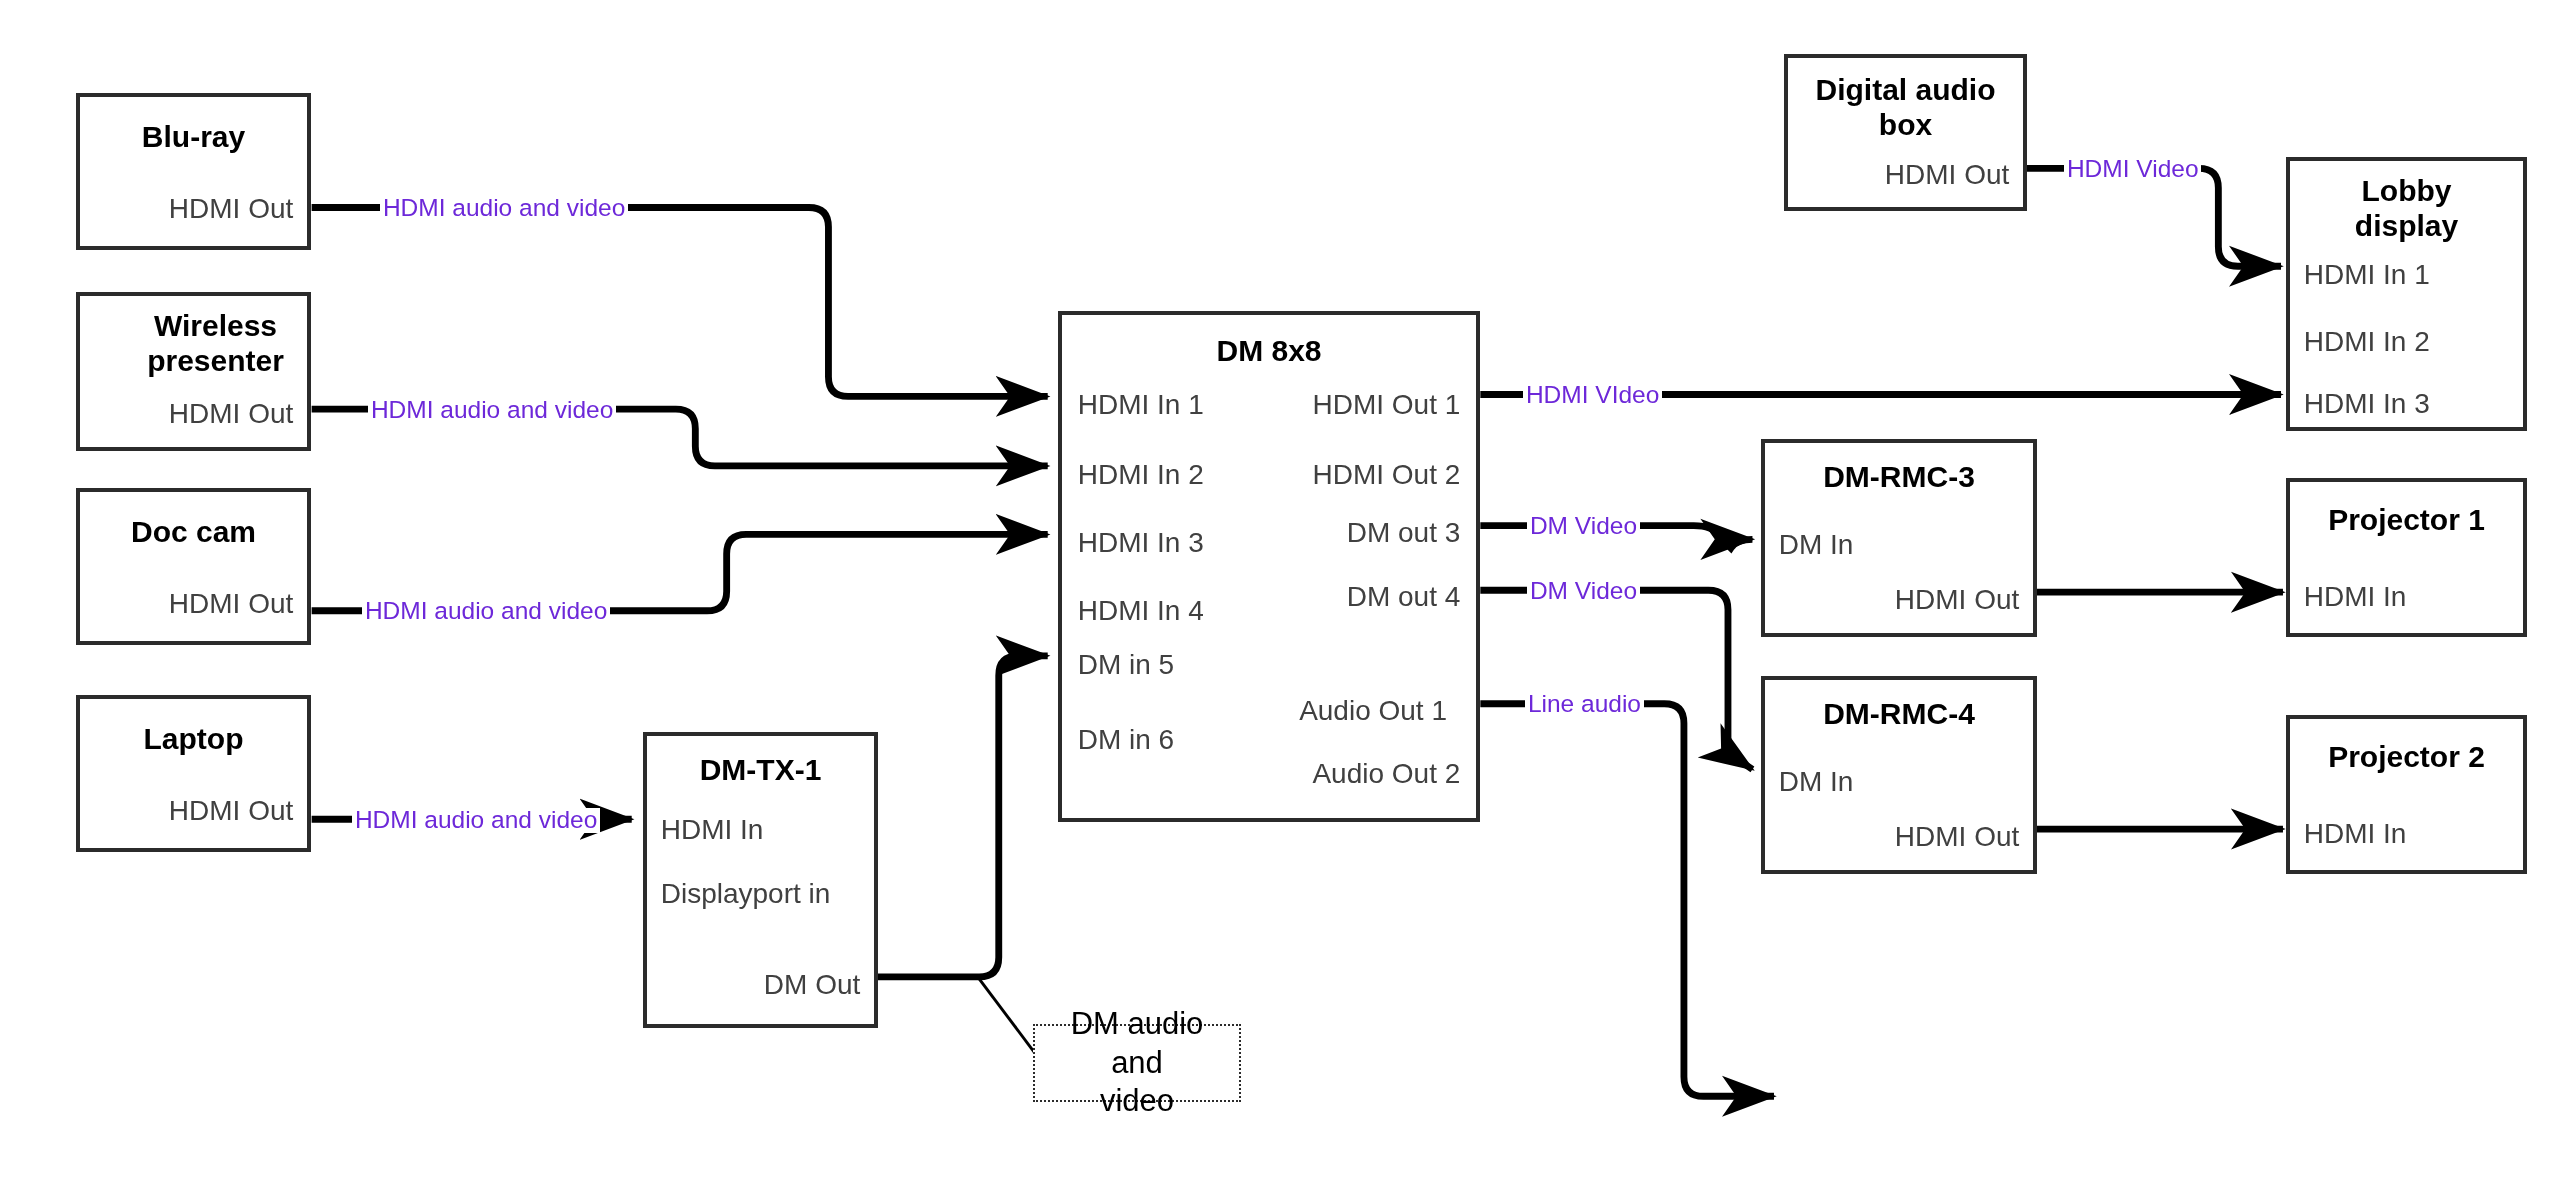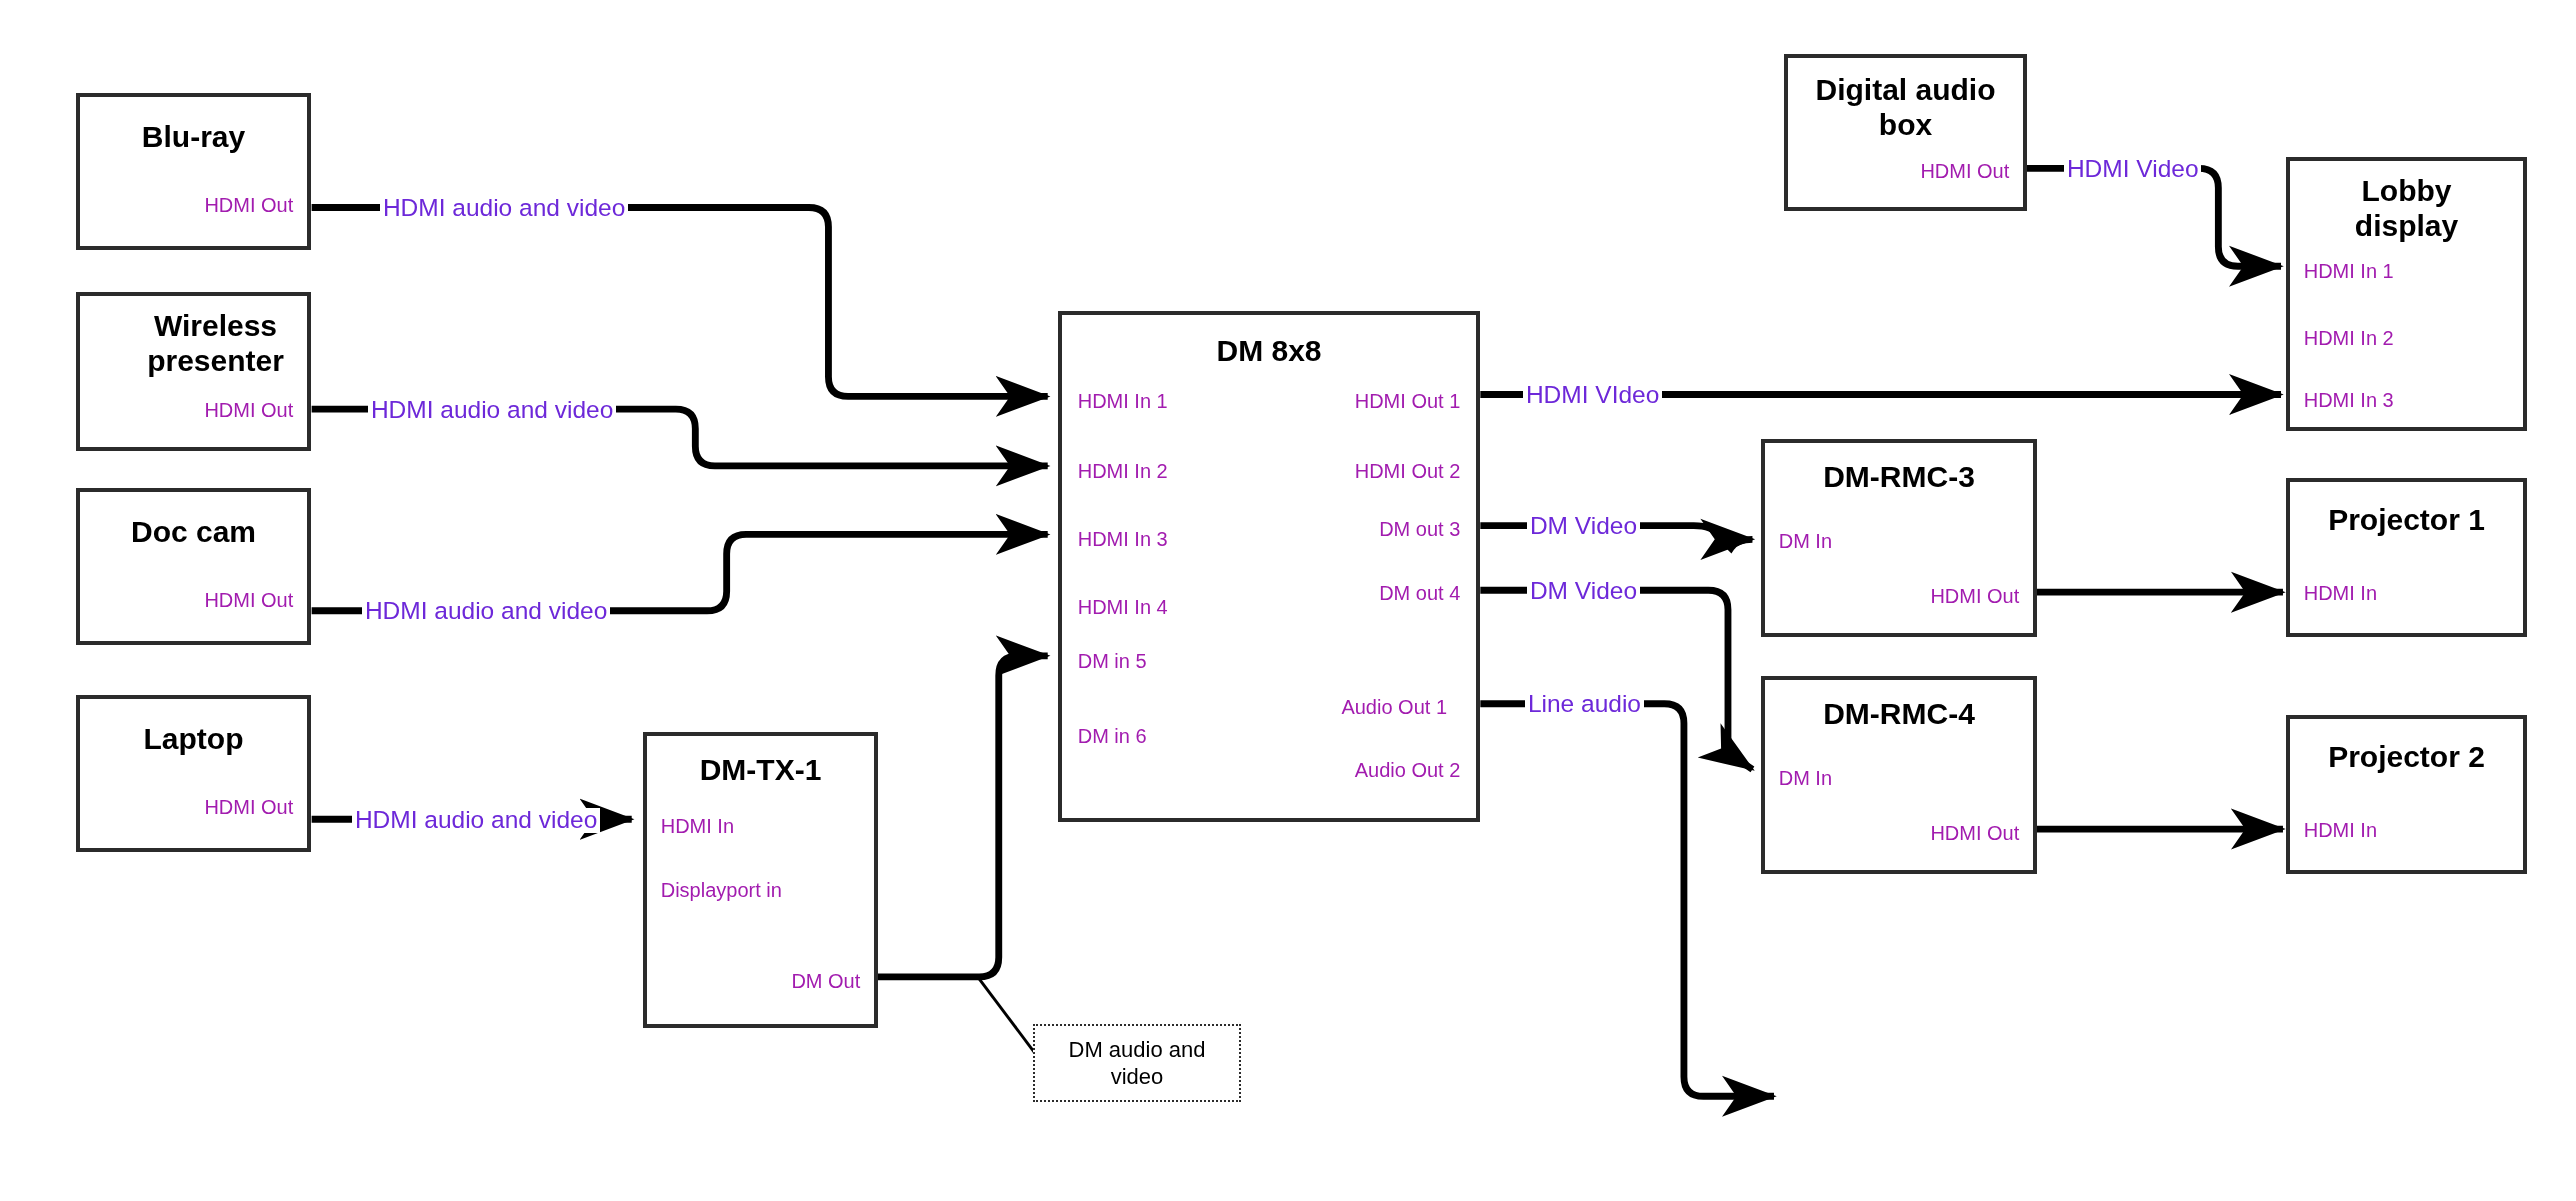--- a/index.html
+++ b/index.html
@@ -34,42 +34,42 @@
     left: 0;
     right: 0;
     text-align: center;
     font-weight: bold;
     font-size: 30px;
     color: #000000;
     line-height: 1.18;
   }
   .port {
     position: absolute;
-    font-size: 20px;
-    color: #a21caf;
+    font-size: 28px;
+    color: #404040;
     white-space: nowrap;
     line-height: 1;
   }
   .port.left  { text-align: right; }
   .port.right { text-align: right; }
   .edge-label {
     position: absolute;
     font-size: 24.5px;
     color: #6d28d9;
     white-space: nowrap;
     background: #ffffff;
     line-height: 1;
     padding: 0 2.9px;
   }
   .callout {
     position: absolute;
     box-sizing: border-box;
     border: 2.9px dotted #2b2b2b;
     background: #ffffff;
-    font-size: 22px;
+    font-size: 31px;
     color: #000000;
     text-align: center;
     line-height: 1.25;
     display: flex;
     align-items: center;
     justify-content: center;
     padding: 3.9px 7.8px;
   }
 </style>
 </head>

